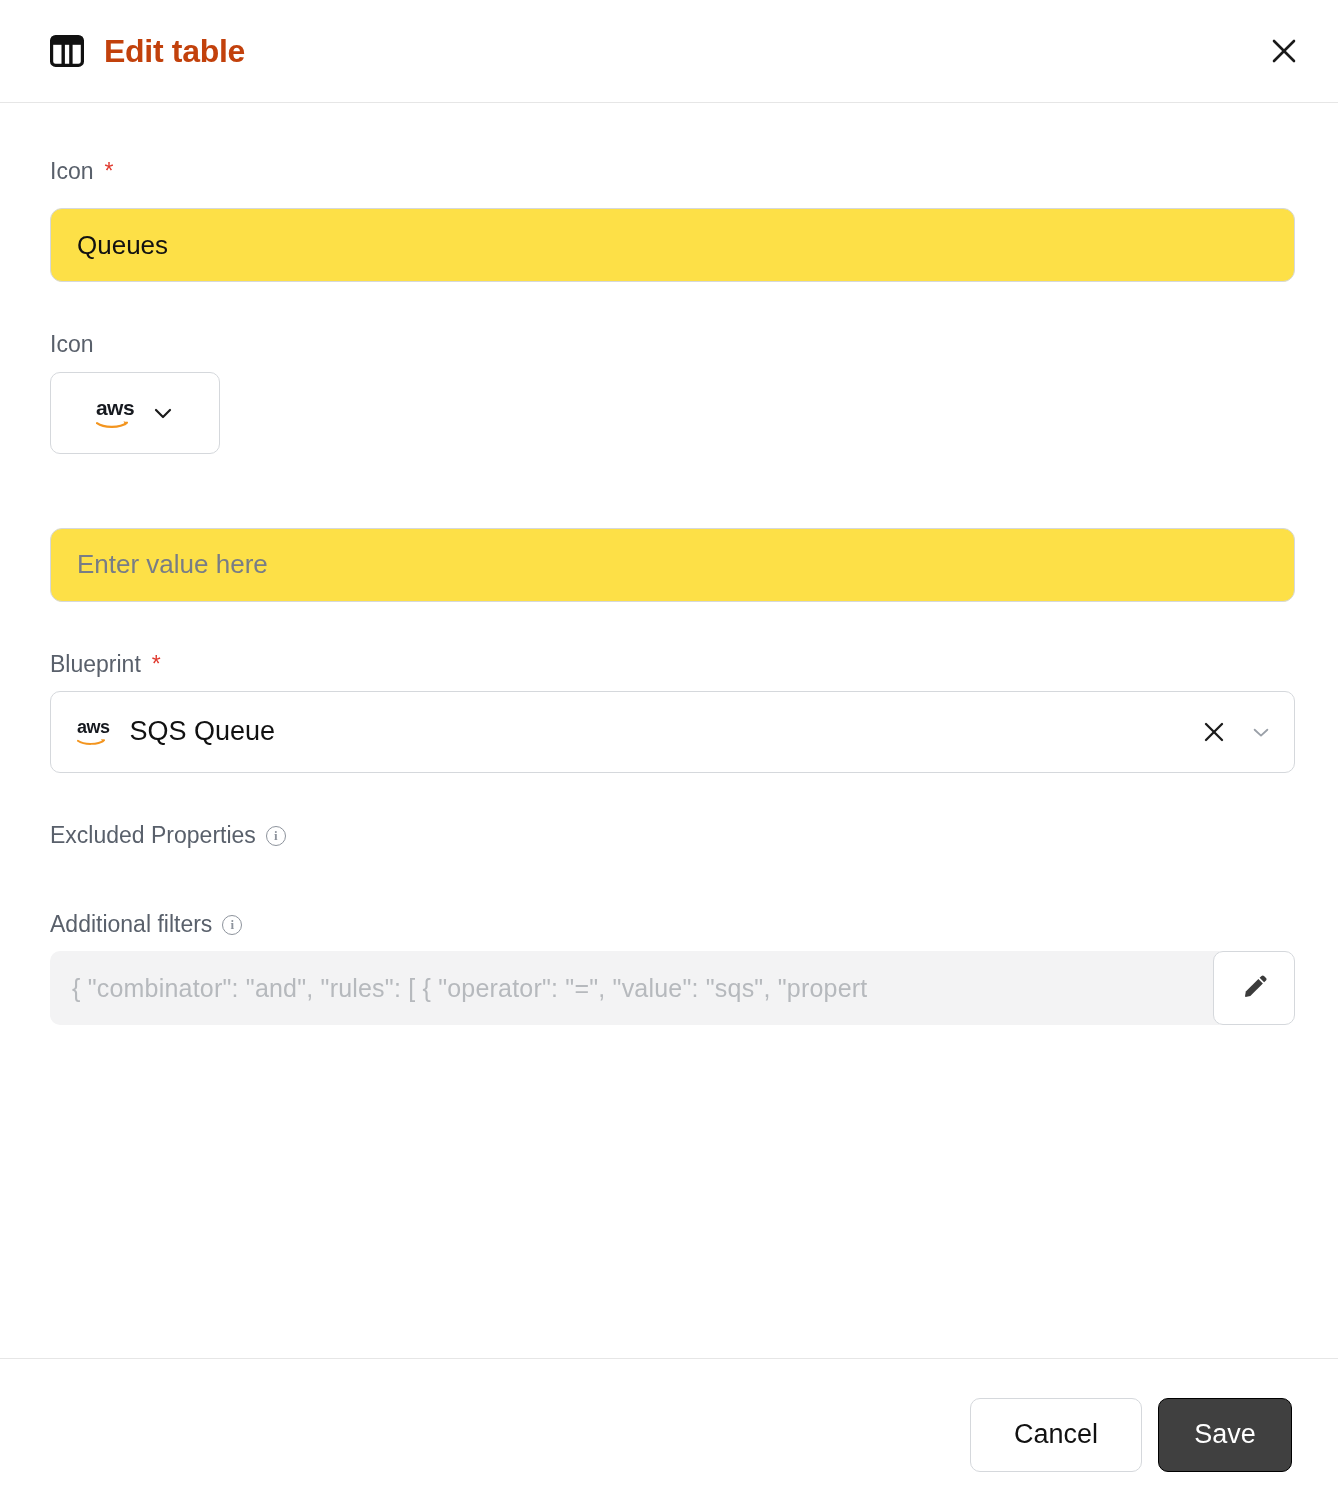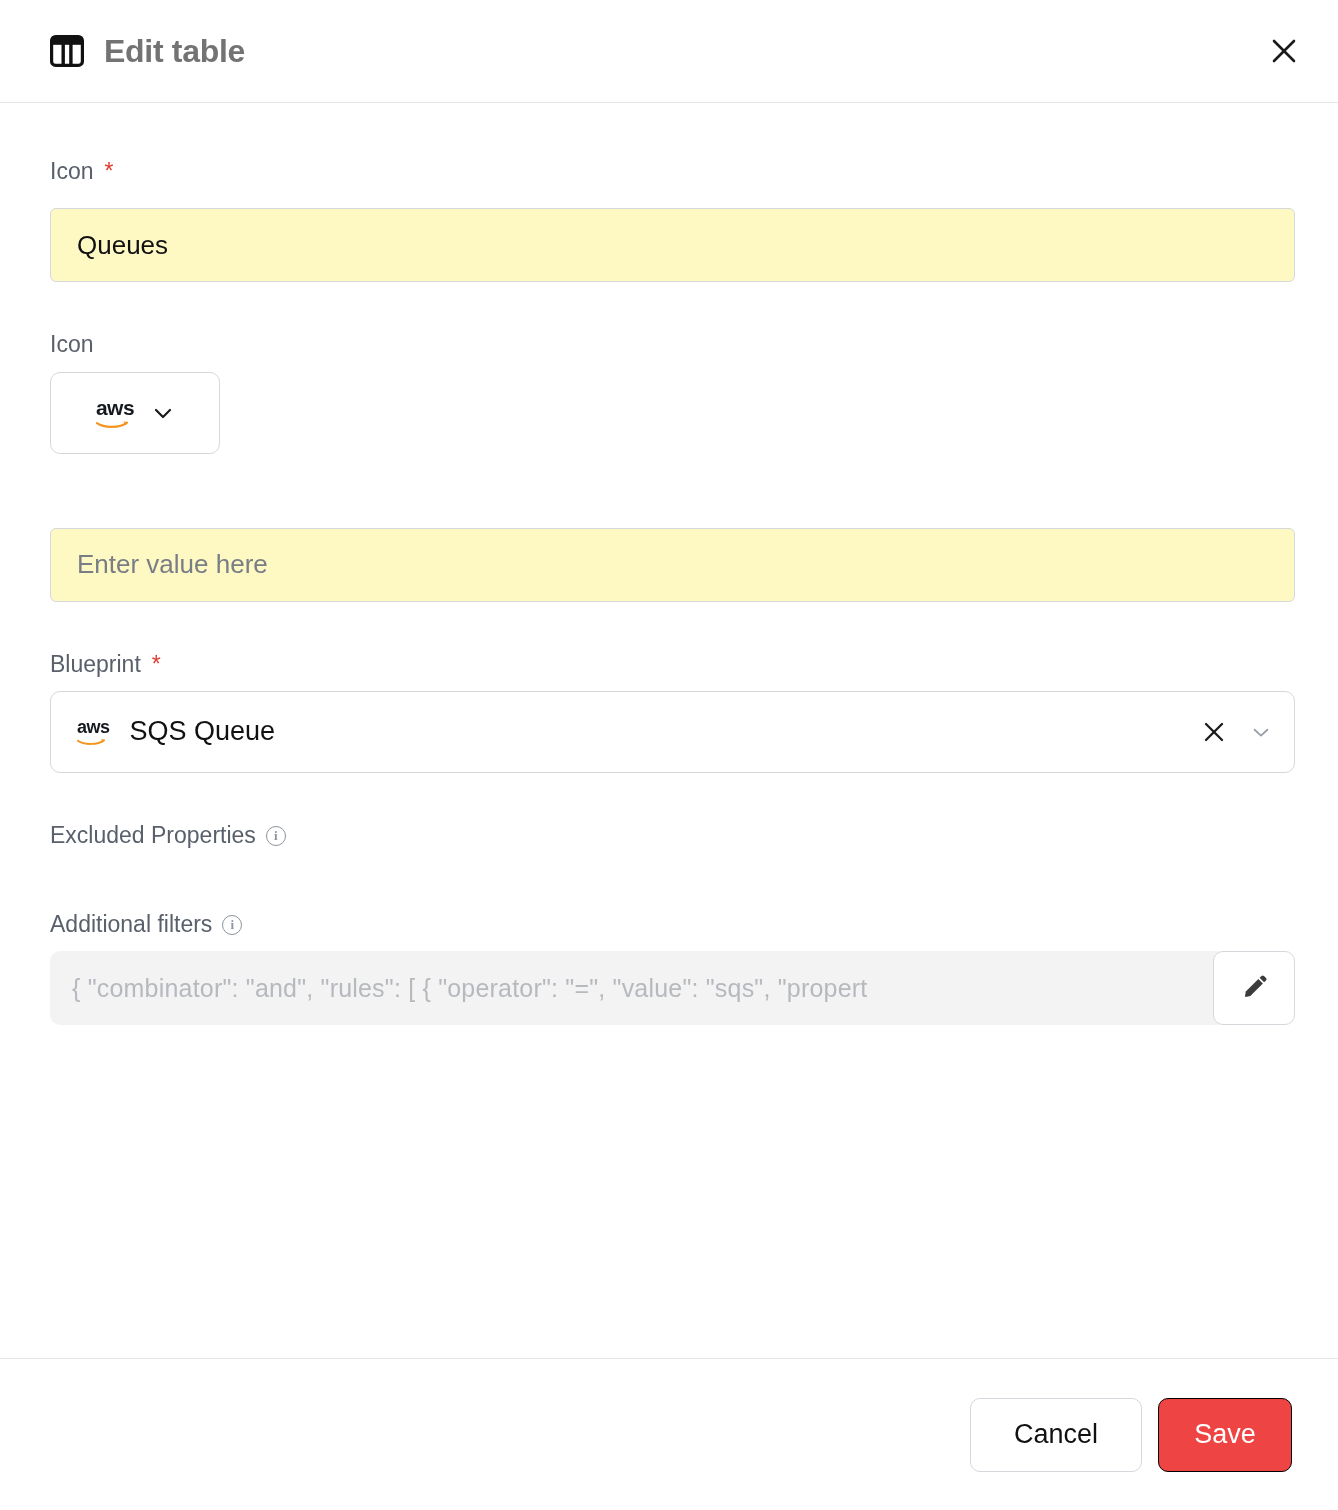--- a/index.html
+++ b/index.html
@@ -37,21 +37,21 @@
   .table-icon {
     width: 34px; height: 32px;
     position: relative;
     display: inline-block;
   }
   .table-icon svg { display: block; }
   .modal-title {
     font-size: 32px;
     font-weight: 700;
     letter-spacing: -0.3px;
-    color: #737373;
+    color: #c2410c;
     line-height: 1;
   }
   .close-btn {
     margin-left: auto;
     width: 44px; height: 44px;
     display: flex;
     align-items: center;
     justify-content: center;
     cursor: pointer;
     color: #1a1a1a;
@@ -91,22 +91,22 @@
     font-weight: 700;
     font-family: "Liberation Serif", serif;
     display: inline-block;
     flex: 0 0 auto;
   }
 
   .text-input {
     width: 1245px;
     height: 74px;
     border: 1px solid #d5d8dc;
-    border-radius: 6px;
-    background: #fef9c3;
+    border-radius: 12px;
+    background: #fde047;
     font-size: 26px;
     color: #111;
     padding: 0 26px;
     font-family: "Liberation Sans", sans-serif;
     outline: none;
     display: flex;
     align-items: center;
     margin-top: 24px;
   }
   .text-input.placeholder { color: #787d86; }
@@ -239,21 +239,21 @@
     justify-content: center;
   }
   .btn-cancel {
     width: 172px; height: 74px;
     background: #fff;
     border: 1px solid #d5d8dc;
     color: #111;
   }
   .btn-save {
     width: 134px; height: 74px;
-    background: #ef4444;
+    background: #404040;
     border: 1px solid #000;
     color: #fff;
     font-weight: 500;
   }
 </style>
 </head>
 <body>
 
 <div class="modal">
 

